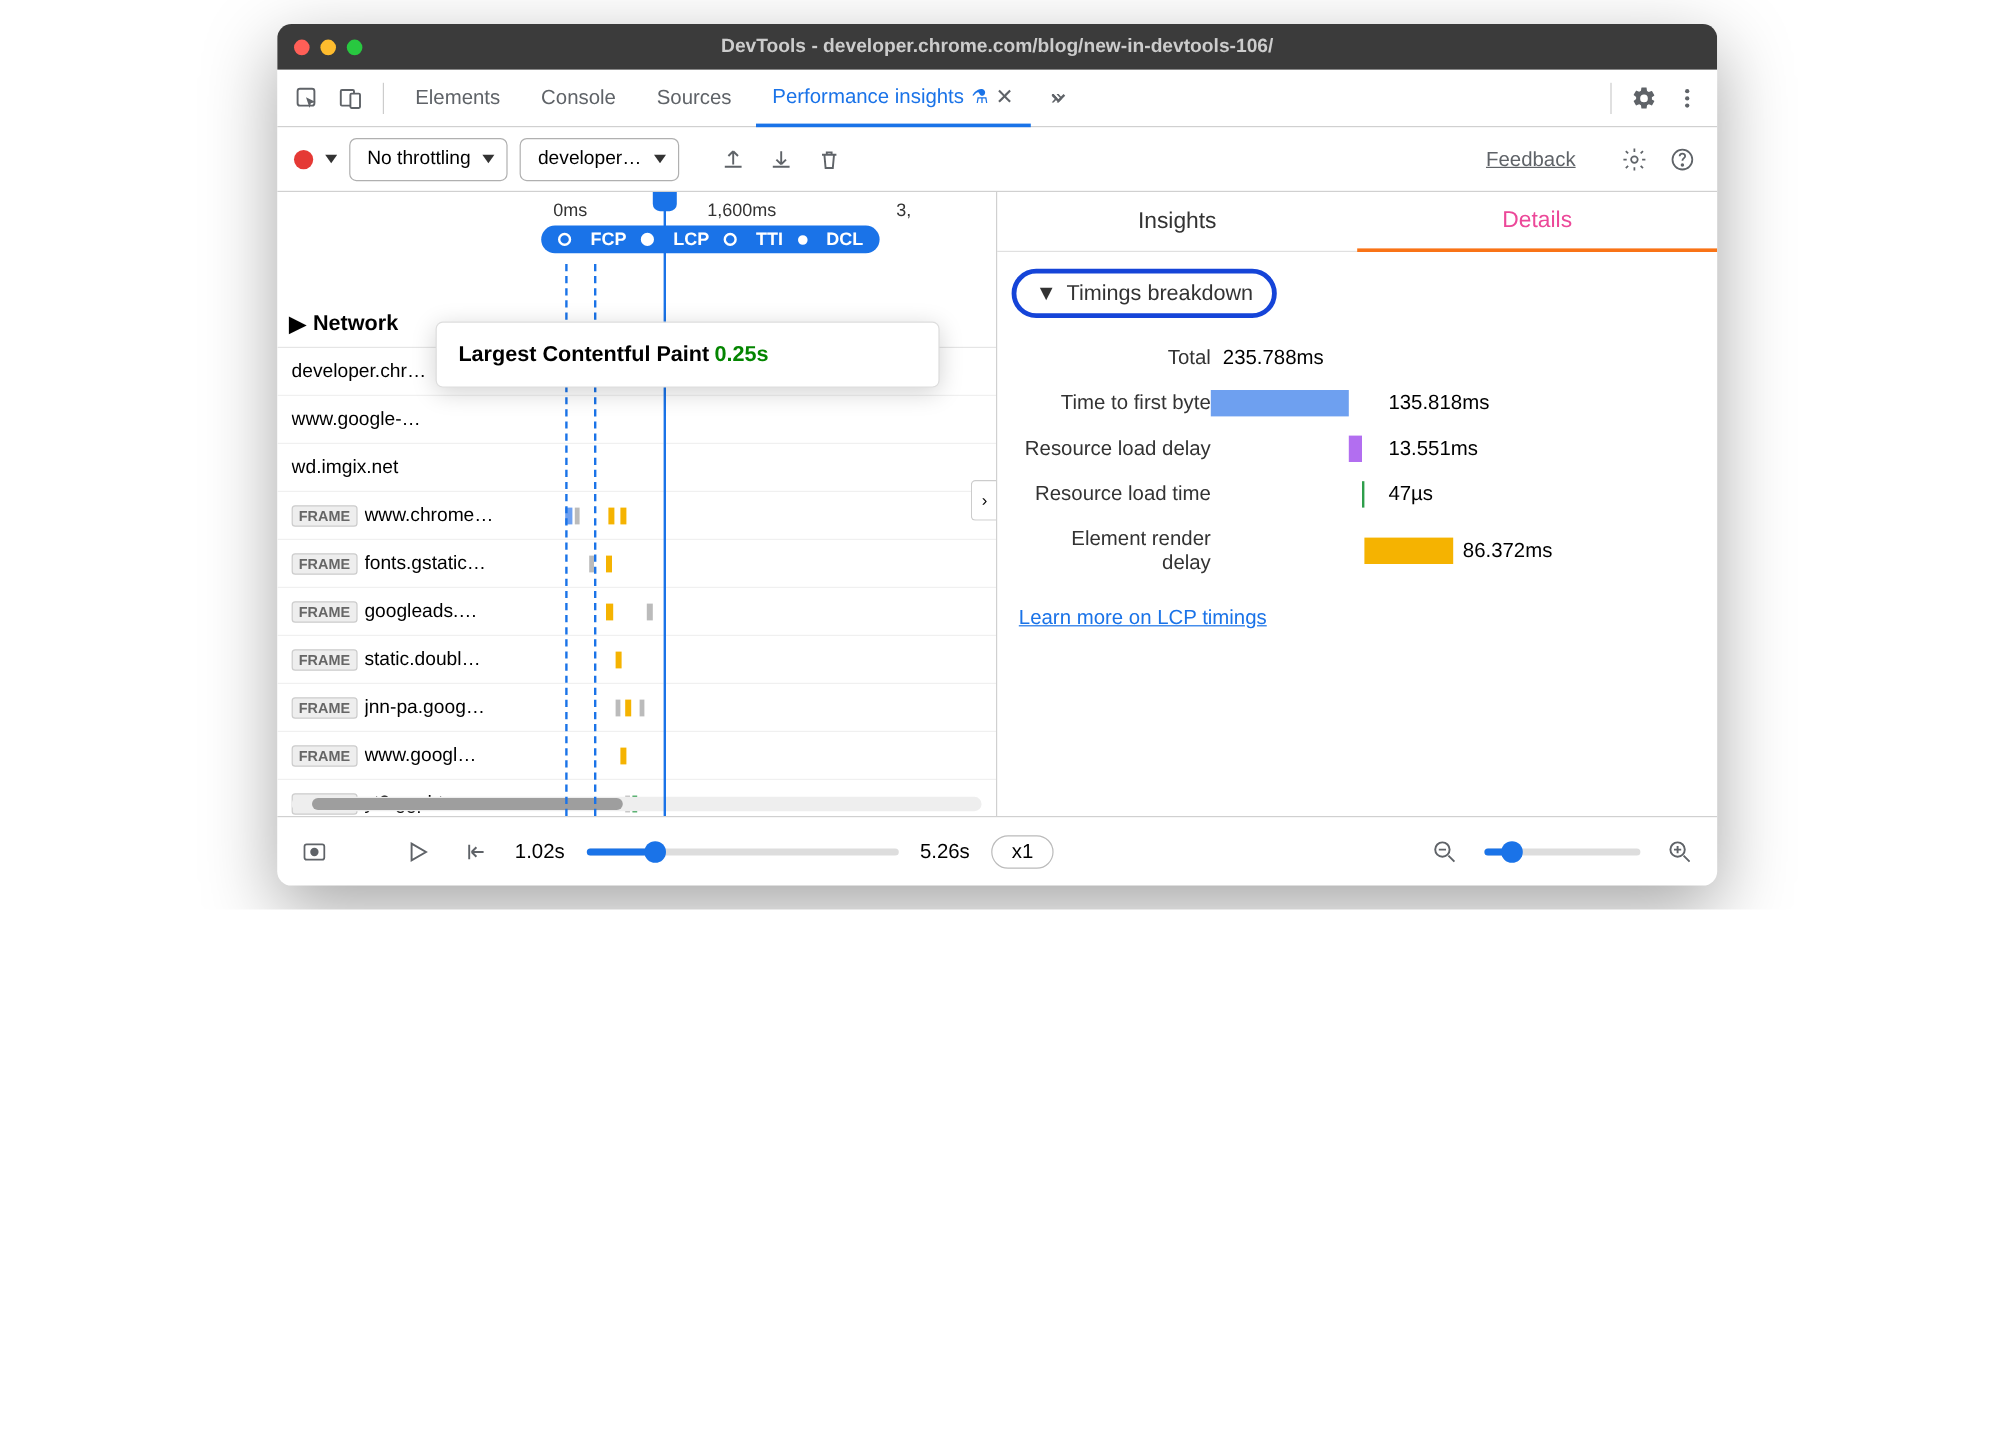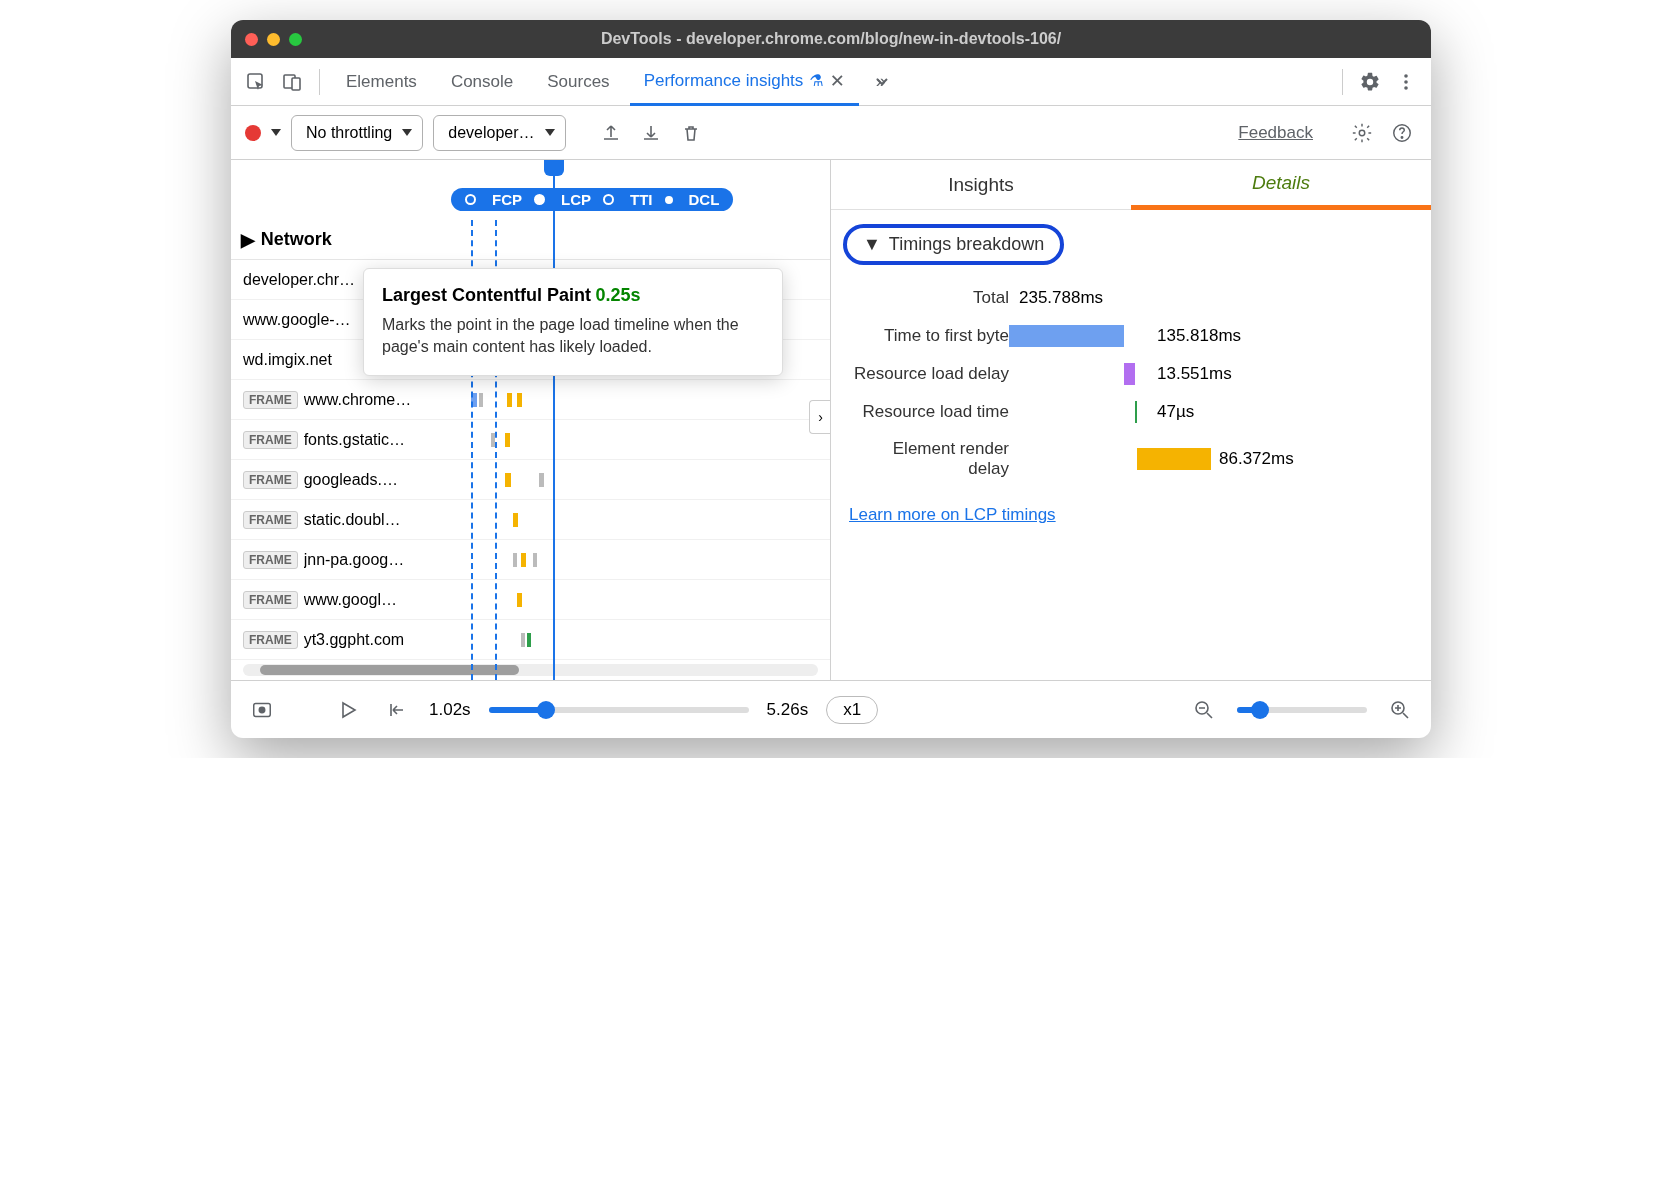--- a/index.html
+++ b/index.html
@@ -43,21 +43,21 @@
 
 .tooltip { position:absolute; left:132px; top:108px; width:420px; background:#fff; border:1px solid #ddd; border-radius:6px; box-shadow:0 4px 20px rgba(0,0,0,0.18); padding:16px 18px; z-index:10; }
 .tt-title { font-weight:700; font-size:18px; }
 .tt-time { color:#048500; font-weight:700; }
 .tt-body { font-size:16px; color:#333; margin-top:8px; line-height:1.4; }
 .drawer-tab { position:absolute; right:-1px; top:240px; width:22px; height:34px; border:1px solid #ccc; border-right:none; background:#fff; display:flex;align-items:center;justify-content:center; border-radius:4px 0 0 4px; z-index:5; font-size:14px;}
 
 .rightpane { flex:1; display:flex; flex-direction:column; }
 .rtabs { display:flex; height:50px; border-bottom:1px solid #e0e0e0; }
 .rtab { flex:1; display:flex; align-items:center; justify-content:center; font-size:19px; color:#333; cursor:pointer;}
-.rtab.active { color:#4d7c0f; border-bottom:5px solid #f97316; margin-bottom:-1px;font-style:italic;}
+.rtab.active { color:#ec4899; border-bottom:3px solid #f97316; margin-bottom:-1px;}
 .accordion { margin:14px 12px 0 12px; }
 .acc-hdr { display:inline-flex; align-items:center; gap:8px; font-size:18px; color:#333; border:4px solid #1544d8; border-radius:22px; padding:6px 16px; cursor:pointer;}
 .timings { margin: 14px 6px 0 18px; }
 .trow { display:flex; align-items:center; padding:8px 0; font-size:17px;text-align:right;}
 .tlabel { width:160px; color:#333; }
 .tbarwrap { width:140px; position:relative; height:22px; }
 .tval { margin-left:8px; font-size:17px; }
 .learn { color:#1a73e8; text-decoration:underline; font-size:17px; margin:18px 0 0 18px; display:inline-block; cursor:pointer;}
 
 .scrollbar-h { height:12px; background:#eee; margin:0 4px; border-radius:6px; position:relative;}
@@ -174,20 +174,25 @@
   </div>
 
   <div class="mainrow">
 
     <div class="leftpane">
       <div class="marker-handle"></div>
       <div class="marker-line"></div>
       <div class="dashed-line" style="left:240px"></div>
       <div class="dashed-line" style="left:264px"></div>
 
+      <div class="ruler">
+        <span>0ms</span>
+        <span>1,600ms</span>
+        <span>3,</span>
+      </div>
       <div class="badges">
         <div class="badge">
             <span class="bdot"></span>
             <span>FCP</span>
           </div>
         <div class="badge">
             <span class="bdot fill"></span>
             <span>LCP</span>
           </div>
         <div class="badge">
@@ -267,21 +272,20 @@
           <span class="frametag">FRAME</span>
           <span class="netlabel" style="width:160px">yt3.ggpht.com</span>
         <div class="bars">
             <div class="bar" style="left:60px;width:4px;background:#bbb"></div>
             <div class="bar" style="left:66px;width:4px;background:#2e9e4b"></div>
           </div>
       </div>
 
       <div class="tooltip">
         <div><span class="tt-title">Largest Contentful Paint</span> <span class="tt-title tt-time">0.25s</span></div>
-        <div class="tt-body">Marks the point in the page load timeline when the page's main content has likely loaded.</div>
       </div>
 
       <div class="drawer-tab">›</div>
 
       <div style="position:absolute;bottom:4px;left:8px;right:8px">
         <div class="scrollbar-h">
             <div class="thumb"></div>
           </div>
       </div>
     </div>

